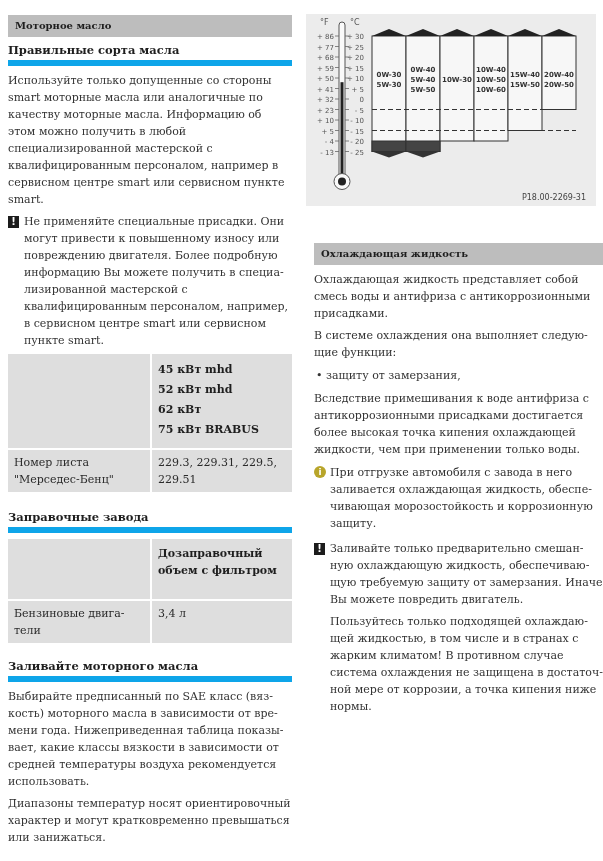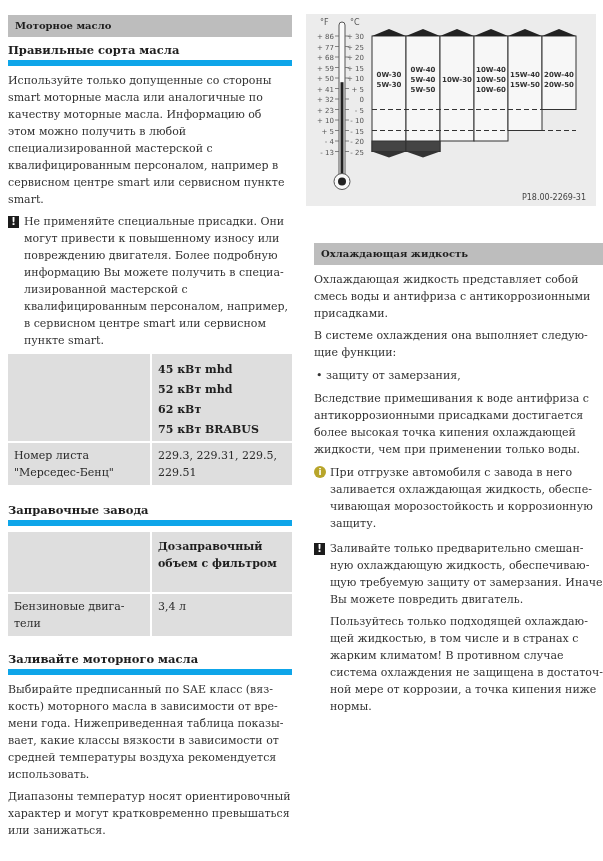--- a/index.html
+++ b/index.html
@@ -42,21 +42,21 @@
   <p>Используйте только допущенные со стороны smart моторные масла или аналогичные по каче­ству моторные масла. Информацию об этом можно получить в любой специализированной мастерской с квалифицированным персоналом, например в сервисном центре smart или сер­висном пункте smart.</p>
   <div class="note">
     <span class="warn-icon">!</span>
     <span>Не применяйте специальные присадки. Они могут привести к повышенному износу или повреждению двигателя. Более подробную информацию Вы можете получить в специа­лизированной мастерской с квалифицирован­ным персоналом, например, в сервисном центре smart или сервисном пункте smart.</span>
   </div>
 
   <table class="spec" style="margin-top:4px">
     <tbody>
         <tr>
       <td class="c1"></td>
-      <td style="padding-top:6px;padding-bottom:1px">
+      <td style="padding-top:6px;padding-bottom:8px">
         <div class="bold" style="line-height:20px">45 кВт mhd</div>
         <div class="bold" style="line-height:20px">52 кВт mhd</div>
         <div class="bold" style="line-height:20px">62 кВт</div>
         <div class="bold" style="line-height:20px">75 кВт BRABUS</div>
       </td>
     </tr>
     <tr>
       <td class="c1">Номер листа "Мерседес-Бенц"</td>
       <td>229.3, 229.31, 229.5, 229.51</td>
     </tr>

